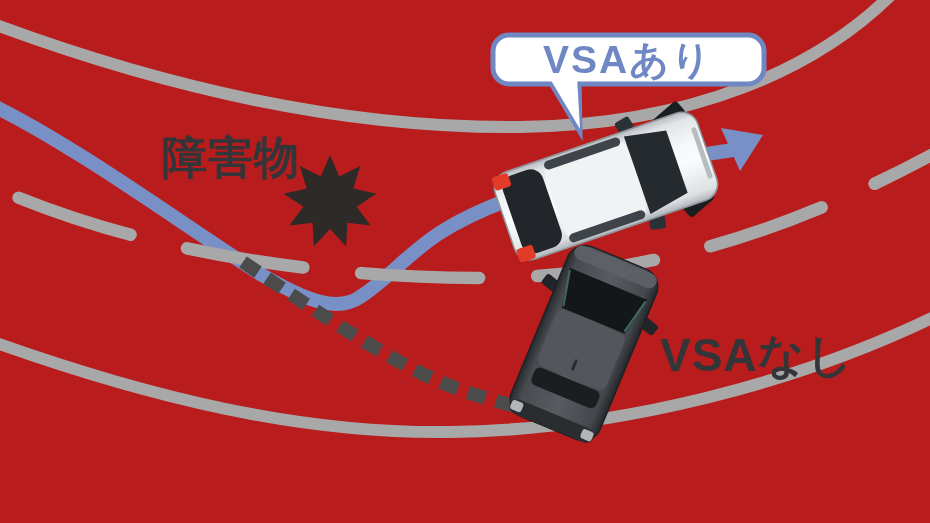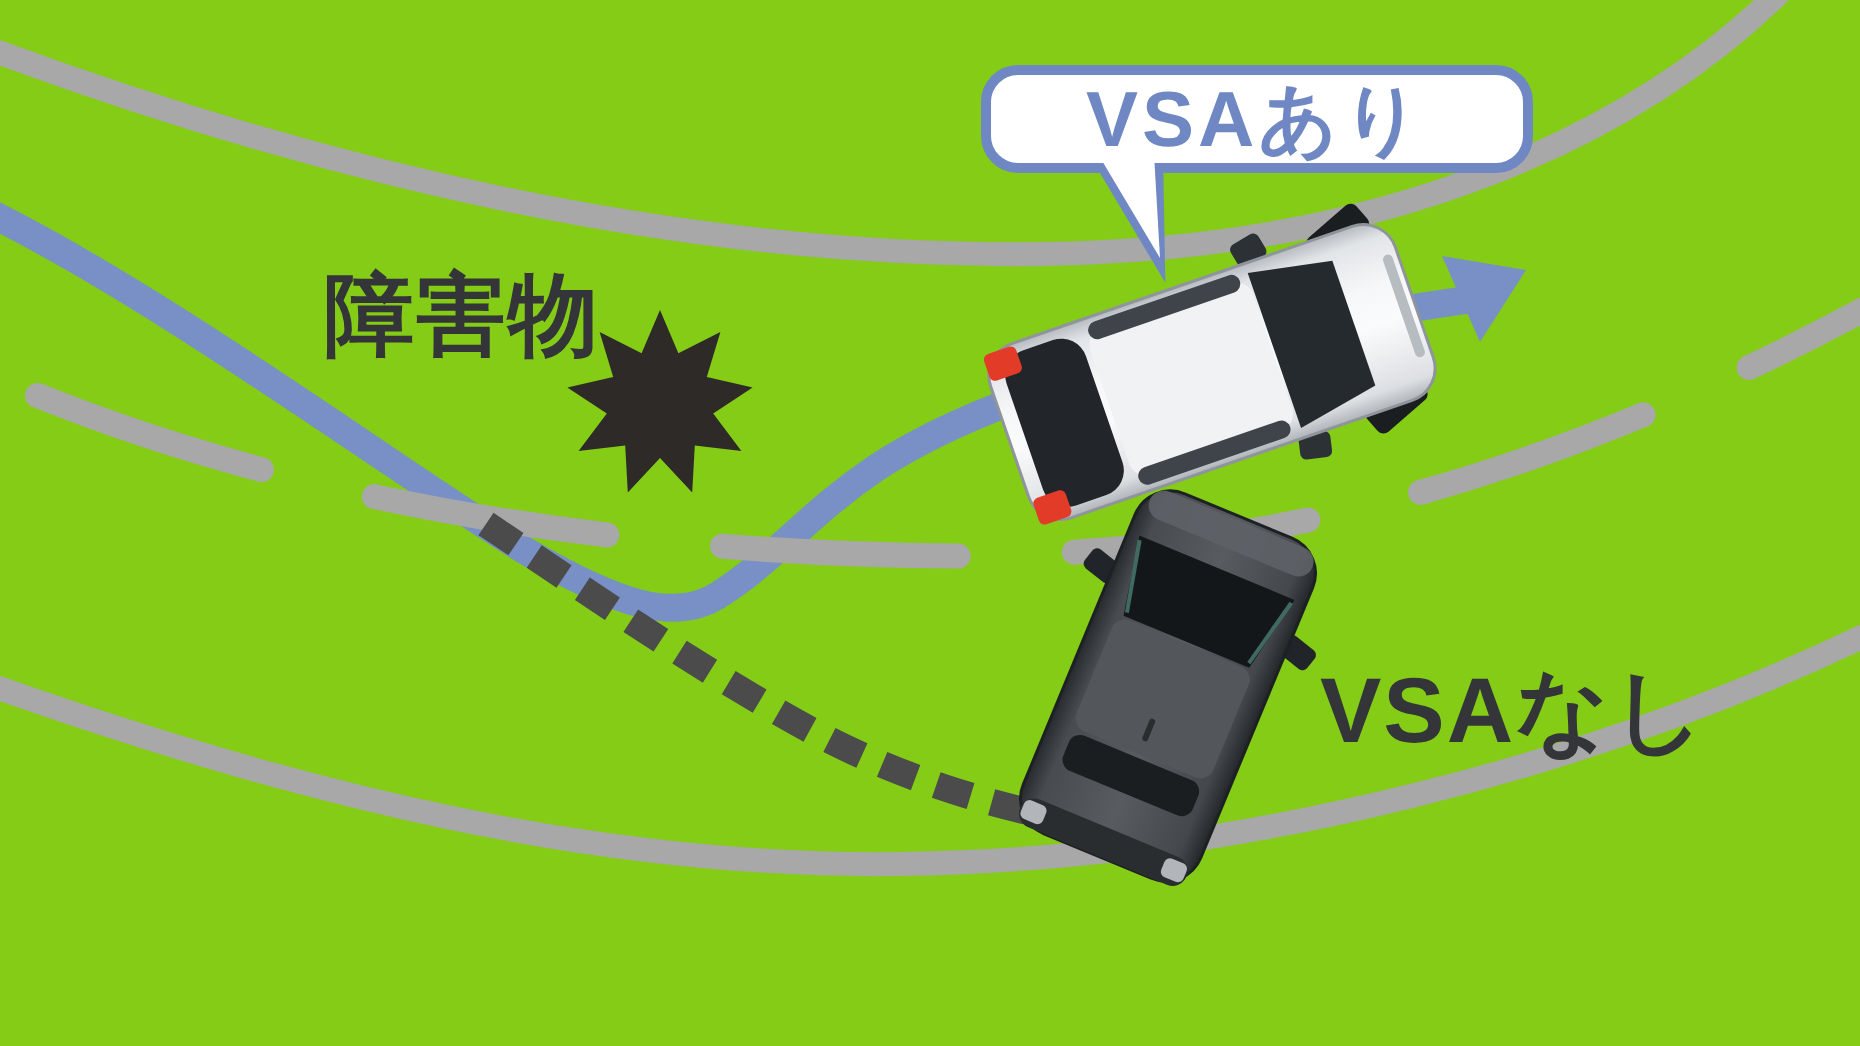--- a/index.html
+++ b/index.html
@@ -1,20 +1,20 @@
 <!DOCTYPE html>
 <html><head>
 <meta charset="utf-8">
 <style>
   html, body { margin: 0; padding: 0; background: #dfe3e8; }
   .stage {
     position: relative;
     width: 930px; height: 523px;
     overflow: hidden;
-    background: #84cc16;
+    background: #b91c1c;
     font-family: "Liberation Sans", sans-serif;
   }
   .stage svg { position: absolute; inset: 0; display: block; }
   text { font-family: "Liberation Sans", sans-serif; }
   .label-dark { font-weight: bold; fill: #333538; }
   .label-blue { font-weight: bold; fill: #6f88c4; }
 </style>
 </head>
 <body>
 

